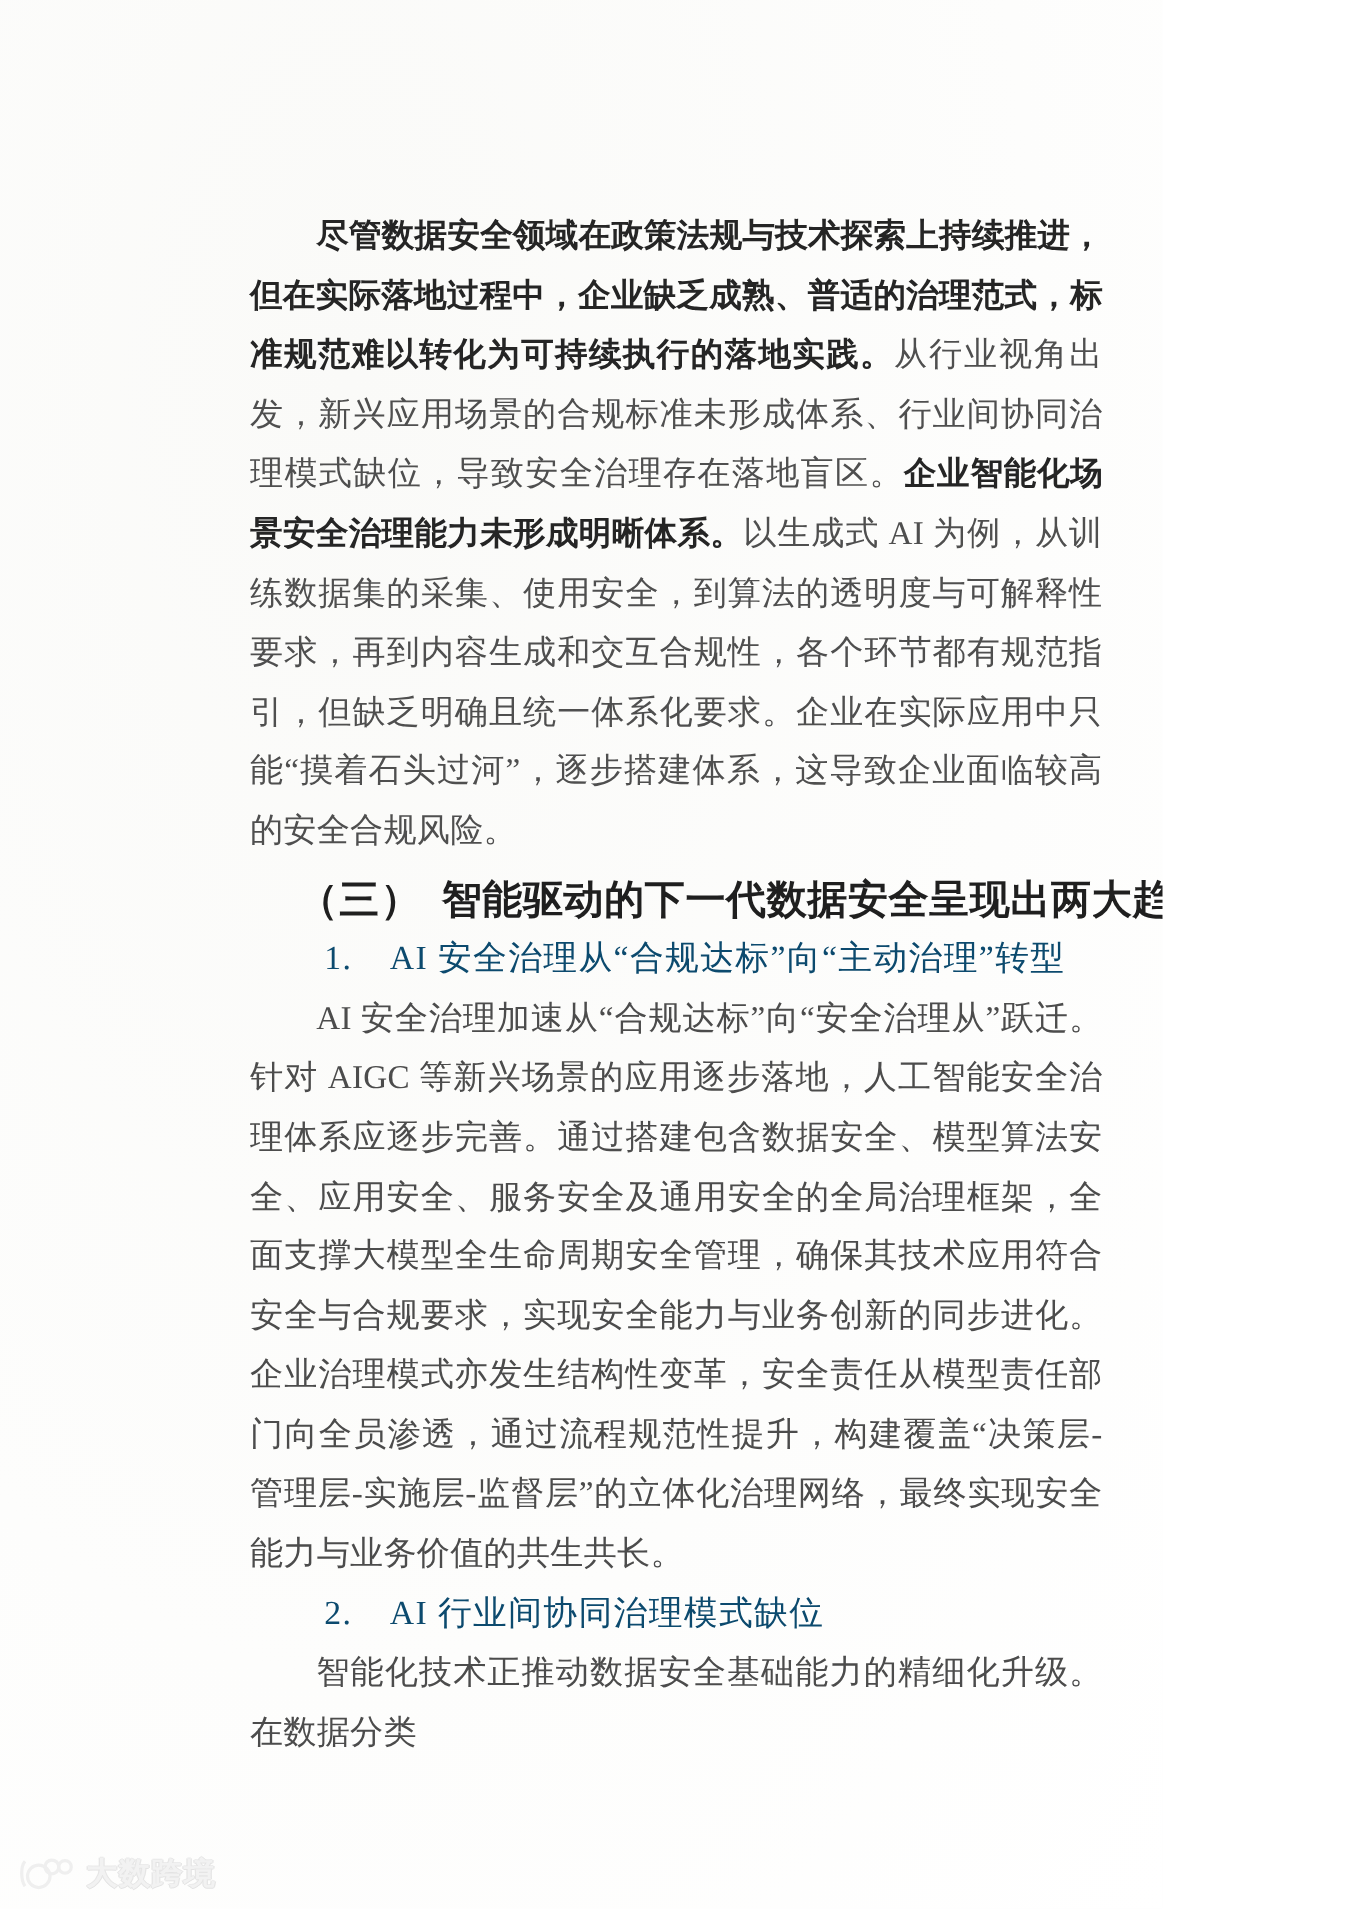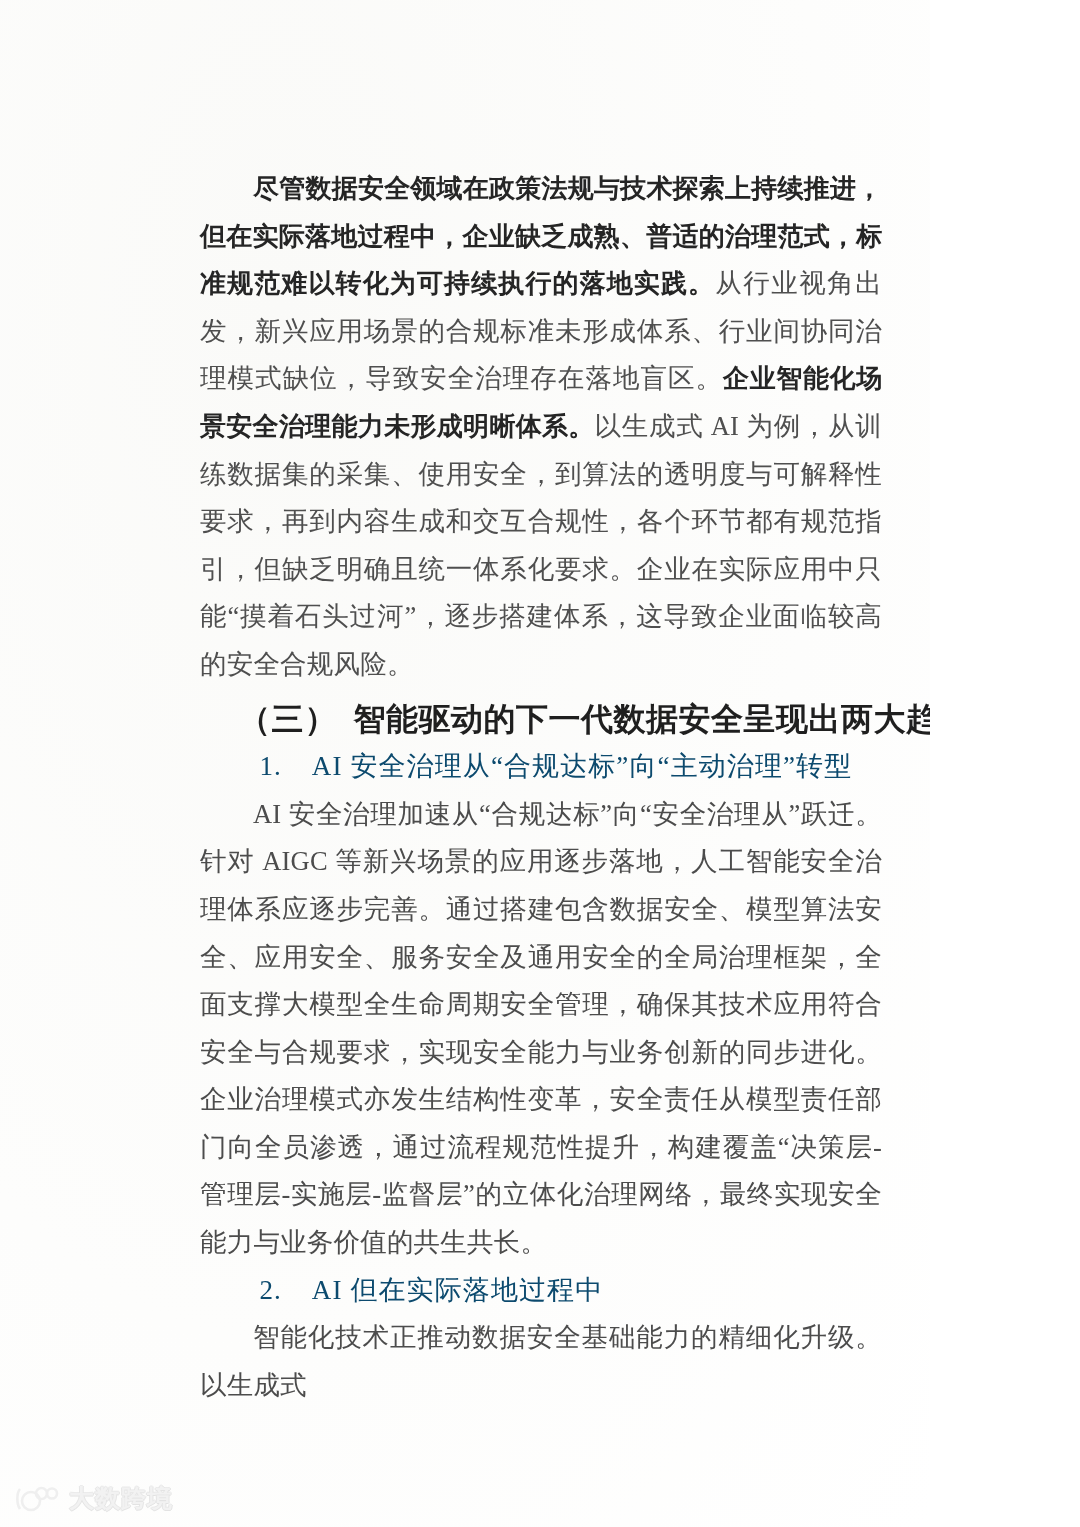--- a/index.html
+++ b/index.html
@@ -141,23 +141,23 @@
     <p class="para">
       <span class="lead">尽管数据安全领域在政策法规与技术探索上持续推进，但在实际落地过程中，企业缺乏成熟、普适的治理范式，标准规范难以转化为可持续执行的落地实践。</span><span class="rest">从行业视角出发，新兴应用场景的合规标准未形成体系、行业间协同治理模式缺位，导致安全治理存在落地盲区。</span><span class="emph">企业智能化场景安全治理能力未形成明晰体系。</span><span class="rest">以生成式 AI 为例，从训练数据集的采集、使用安全，到算法的透明度与可解释性要求，再到内容生成和交互合规性，各个环节都有规范指引，但缺乏明确且统一体系化要求。企业在实际应用中只能“摸着石头过河”，逐步搭建体系，这导致企业面临较高的安全合规风险。</span>
     </p>
 
     <h2 class="h-section"><span class="num">（三）</span><span class="gap"></span><span>智能驱动的下一代数据安全呈现出两大趋势</span></h2>
 
     <h3 class="h-sub"><span class="num">1.</span><span class="gap"></span><span>AI 安全治理从“合规达标”向“主动治理”转型</span></h3>
 
     <p class="para tight">AI 安全治理加速从“合规达标”向“安全治理从”跃迁。针对 AIGC 等新兴场景的应用逐步落地，人工智能安全治理体系应逐步完善。通过搭建包含数据安全、模型算法安全、应用安全、服务安全及通用安全的全局治理框架，全面支撑大模型全生命周期安全管理，确保其技术应用符合安全与合规要求，实现安全能力与业务创新的同步进化。企业治理模式亦发生结构性变革，安全责任从模型责任部门向全员渗透，通过流程规范性提升，构建覆盖“决策层-管理层-实施层-监督层”的立体化治理网络，最终实现安全能力与业务价值的共生共长。</p>
 
-    <h3 class="h-sub"><span class="num">2.</span><span class="gap"></span><span>AI 但在实际落地过程中</span></h3>
+    <h3 class="h-sub"><span class="num">2.</span><span class="gap"></span><span>AI 行业间协同治理模式缺位</span></h3>
 
-    <p class="para tight">智能化技术正推动数据安全基础能力的精细化升级。以生成式</p>
+    <p class="para tight">智能化技术正推动数据安全基础能力的精细化升级。在数据分类</p>
 
   </div>
 
   <div class="watermark">
     <svg class="wm-mark" width="46" height="30" viewBox="0 0 46 30" aria-hidden="true">
       <g fill="none" stroke="#efefef" stroke-width="2.6">
         <path d="M6 5 C2.5 9, 2.5 20, 6 25"></path>
         <circle cx="17" cy="17" r="9"></circle>
         <circle cx="27.5" cy="9.5" r="5.5"></circle>
         <circle cx="38" cy="9.5" r="5"></circle>

